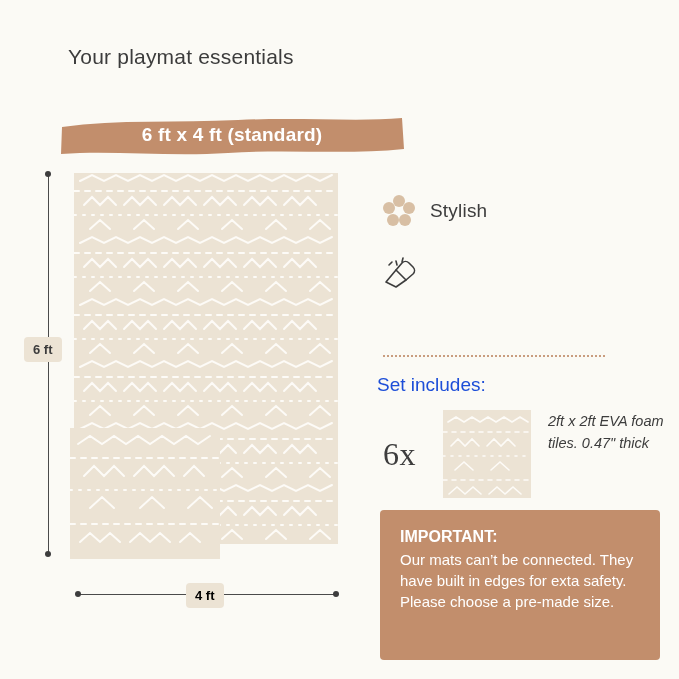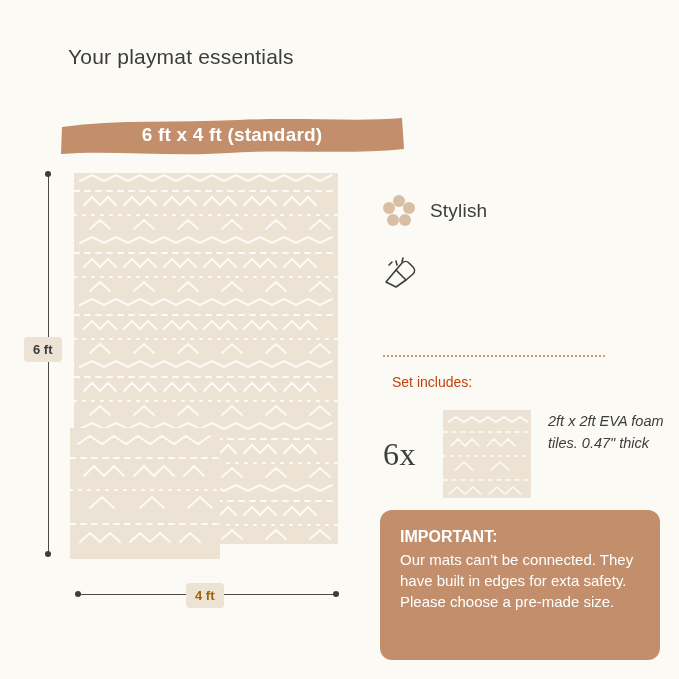--- a/index.html
+++ b/index.html
@@ -122,21 +122,21 @@
     height: 1px;
     background: #4a4a4a;
   }
   .dim-h-l { left: 75px; top: 591px; }
   .dim-h-r { left: 333px; top: 591px; }
   .label-4ft {
     position: absolute;
     left: 186px;
     top: 583px;
     background: #ece3d4;
-    color: #a16207;
+    color: #000000;
     font-size: 13px;
     font-weight: 700;
     padding: 5px 9px;
     border-radius: 4px;
   }
 
   
   .features {
     position: absolute;
     left: 382px;
@@ -164,24 +164,24 @@
     position: absolute;
     left: 383px;
     top: 355px;
     width: 222px;
     border-top: 2px dotted #c99d7f;
     height: 0;
   }
 
   .set-includes {
     position: absolute;
-    left: 392px;
+    left: 377px;
     top: 374px;
-    font-size: 14px;
-    color: #c2410c;
+    font-size: 19px;
+    color: #1d4ed8;
   }
 
   
   .qty {
     position: absolute;
     left: 383px;
     top: 436px;
     font-size: 32px;
     color: #3d3d3d;
     letter-spacing: 0.5px;
@@ -208,21 +208,21 @@
   }
 
   
   .important {
     position: absolute;
     left: 380px;
     top: 510px;
     width: 280px;
     height: 150px;
     background: #c28e6c;
-    border-radius: 12px;
+    border-radius: 4px;
     padding: 18px 20px 0 20px;
     box-sizing: border-box;
     color: #ffffff;
   }
   .important-title {
     font-size: 16px;
     font-weight: 700;
     margin-bottom: 3px;
   }
   .important-body {

